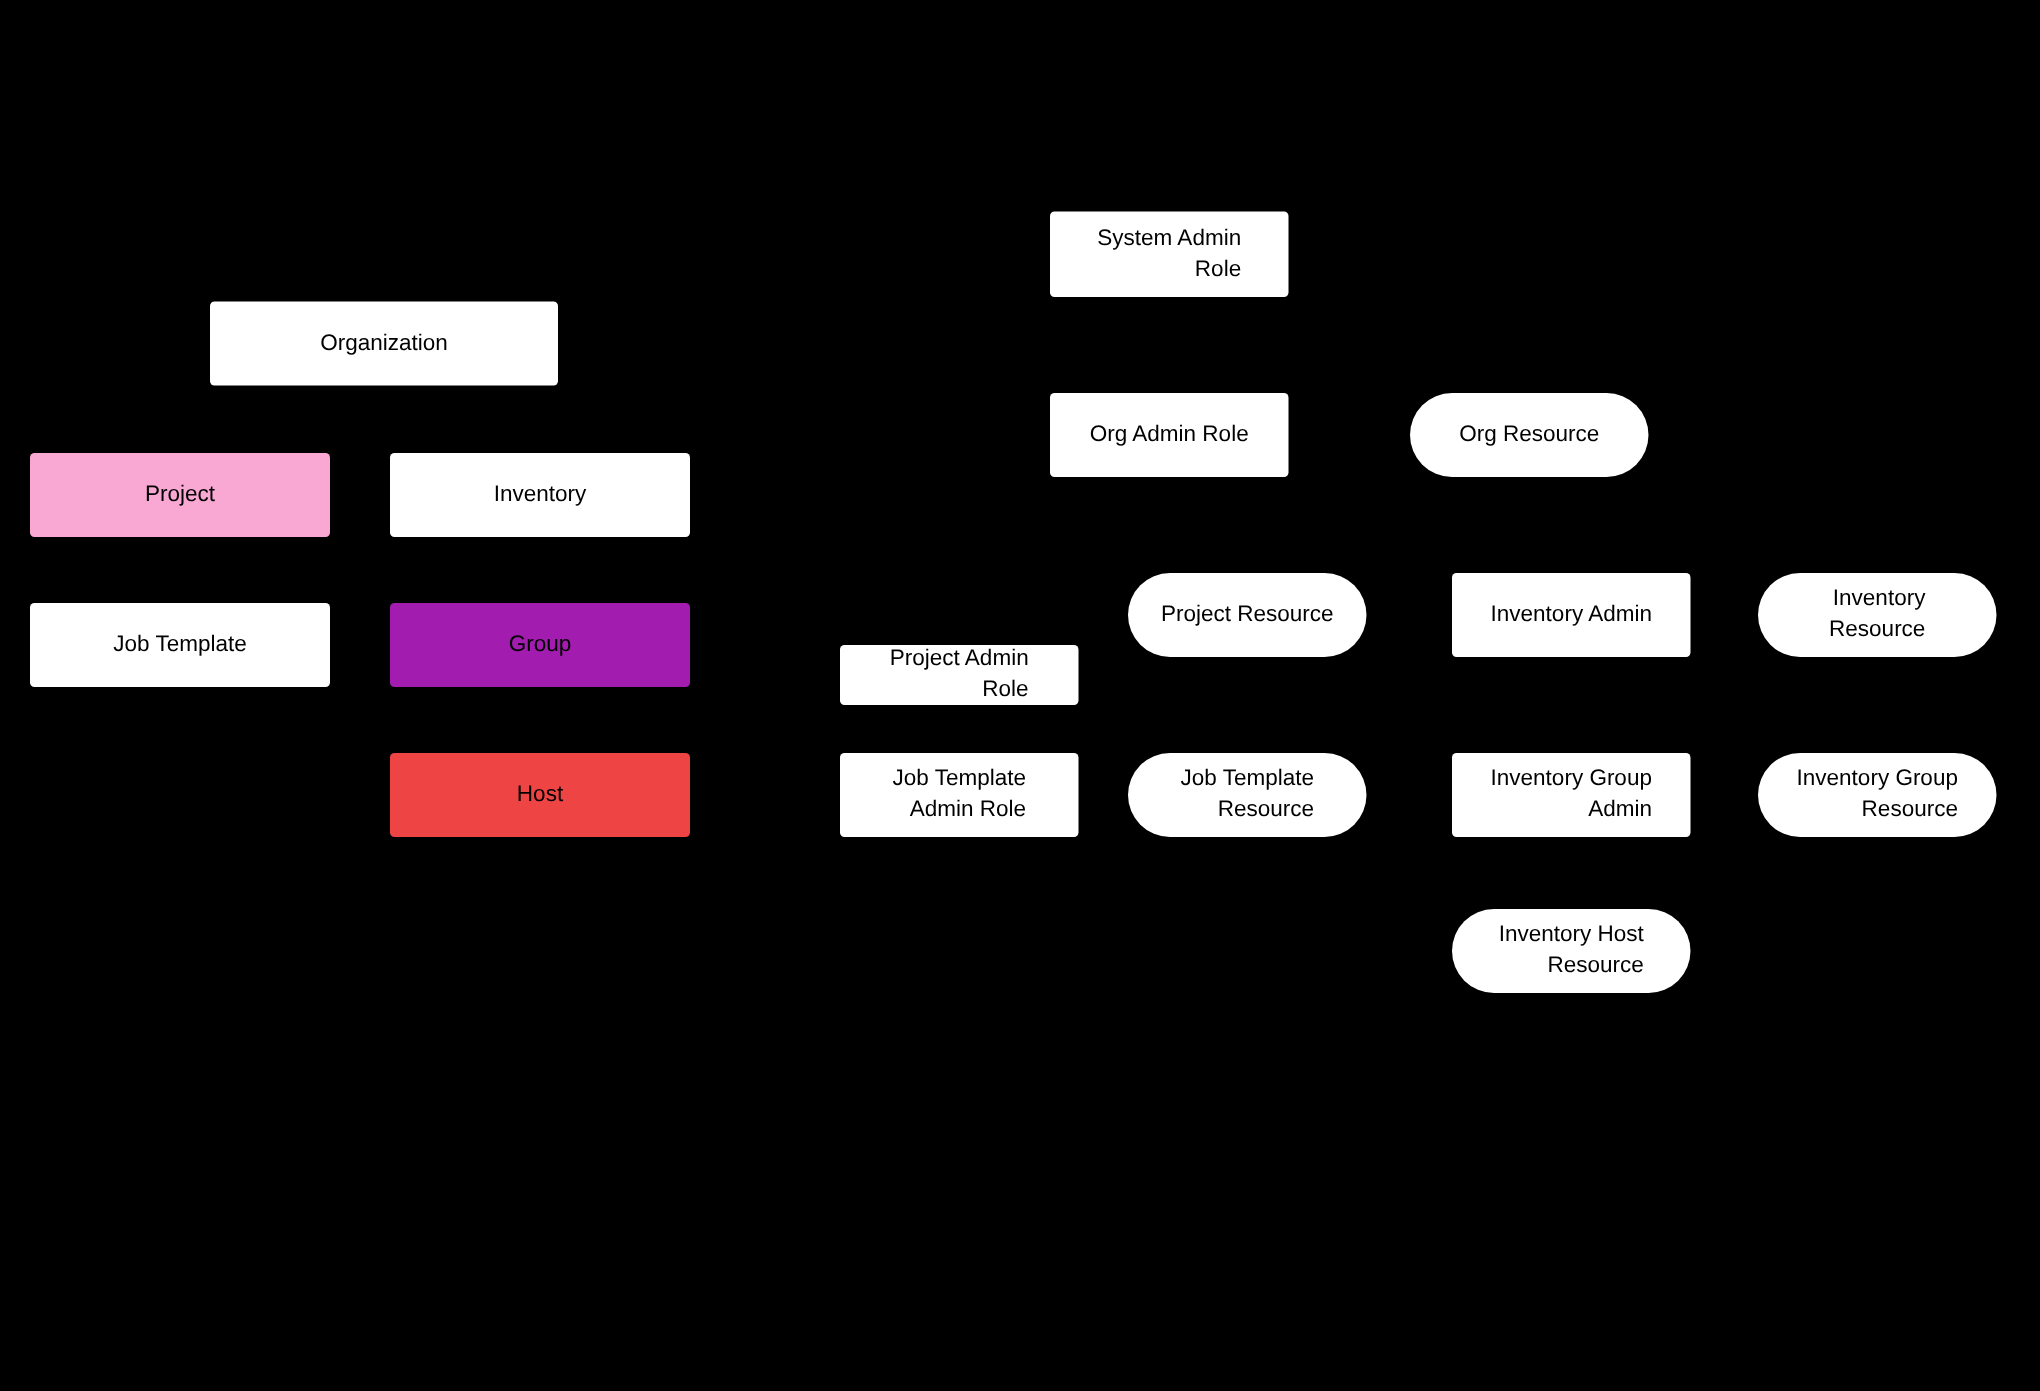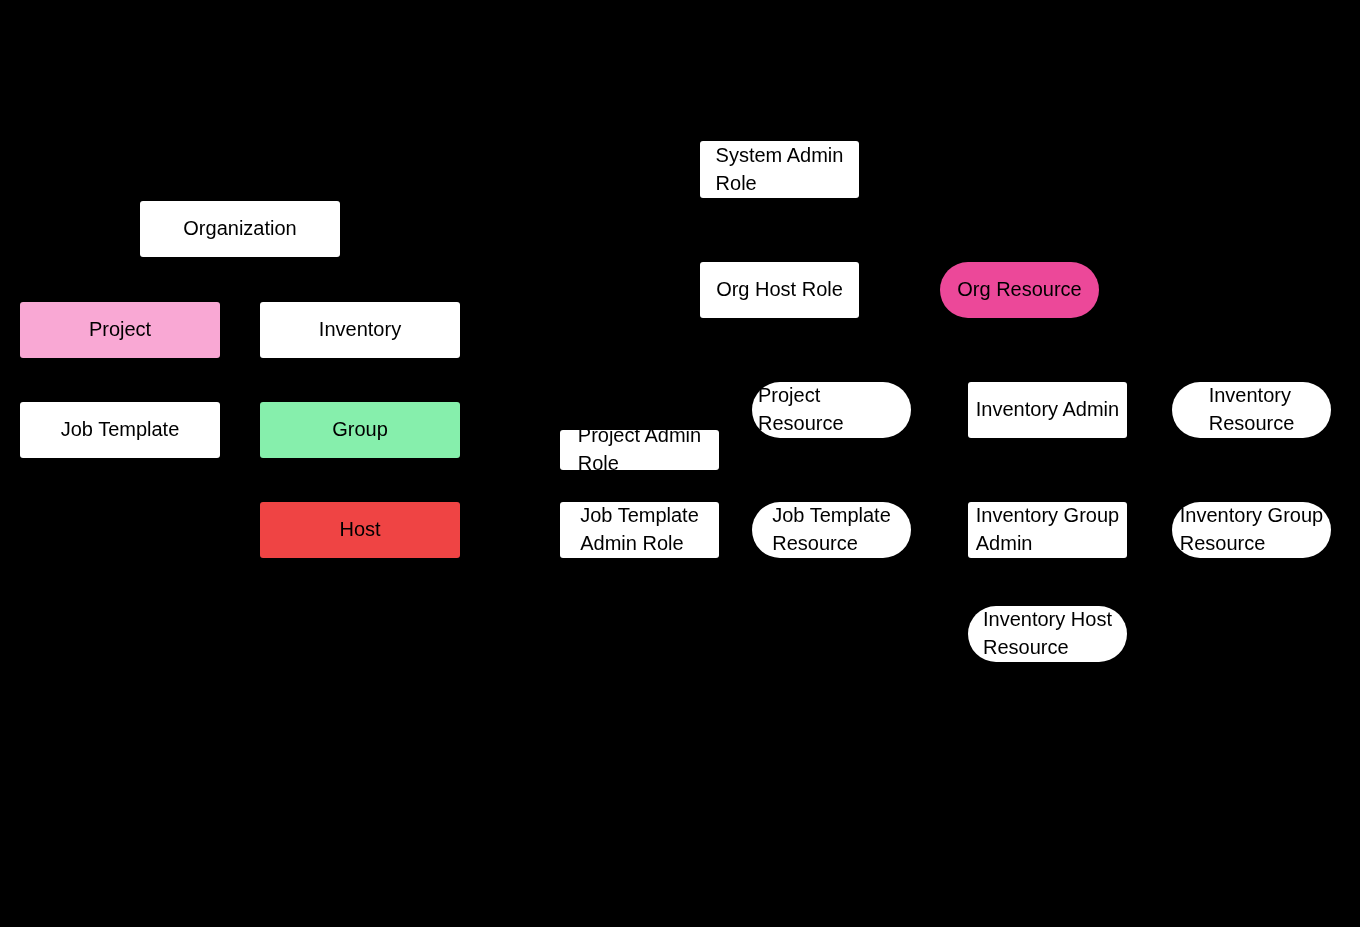--- a/index.html
+++ b/index.html
@@ -22,48 +22,48 @@
     height: 927px;
     background: #000000;
   }
   .node {
     position: absolute;
     background: #ffffff;
     color: #000000;
     display: flex;
     align-items: center;
     justify-content: center;
-    text-align: left;
-    font-size: 20px;
+    text-align: right;
+    font-size: 15px;
     line-height: 1.38;
     box-sizing: border-box;
     padding: 2px 6px;
     white-space: pre-line;
   }
   .node.rect {
     border-radius: 3px;
   }
   .node.pill {
     border-radius: 999px;
   }
 </style>
 </head>
 <body>
 
 <div id="canvas">
-    <div class="node rect" style="left: 140px; top: 201px; width: 200px; height: 56px; background: rgb(255, 255, 255); color: rgb(0, 0, 0);">Organization</div>
+    <div class="node rect" style="left: 140px; top: 201px; width: 232px; height: 56px; background: rgb(255, 255, 255); color: rgb(0, 0, 0);">Organization</div>
     <div class="node rect" style="left: 20px; top: 302px; width: 200px; height: 56px; background: #f9a8d4; color: rgb(0, 0, 0);">Project</div>
     <div class="node rect" style="left: 260px; top: 302px; width: 200px; height: 56px; background: rgb(255, 255, 255); color: rgb(0, 0, 0);">Inventory</div>
     <div class="node rect" style="left: 20px; top: 402px; width: 200px; height: 56px; background: rgb(255, 255, 255); color: rgb(0, 0, 0);">Job Template</div>
-    <div class="node rect" style="left: 260px; top: 402px; width: 200px; height: 56px; background: #86efac; color: rgb(0, 0, 0);">Group</div>
+    <div class="node rect" style="left: 260px; top: 402px; width: 200px; height: 56px; background: #a21caf; color: rgb(0, 0, 0);">Group</div>
     <div class="node rect" style="left: 260px; top: 502px; width: 200px; height: 56px; background: #ef4444; color: rgb(0, 0, 0);">Host</div>
     <div class="node rect" style="left: 700px; top: 141px; width: 159px; height: 57px; background: rgb(255, 255, 255); color: rgb(0, 0, 0);">System Admin
 Role</div>
-    <div class="node rect" style="left: 700px; top: 262px; width: 159px; height: 56px; background: rgb(255, 255, 255); color: rgb(0, 0, 0);">Org Host Role</div>
-    <div class="node pill" style="left: 940px; top: 262px; width: 159px; height: 56px; background: #ec4899; color: rgb(0, 0, 0);">Org Resource</div>
+    <div class="node rect" style="left: 700px; top: 262px; width: 159px; height: 56px; background: rgb(255, 255, 255); color: rgb(0, 0, 0);">Org Admin Role</div>
+    <div class="node pill" style="left: 940px; top: 262px; width: 159px; height: 56px; background: #ffffff; color: rgb(0, 0, 0);">Org Resource</div>
     <div class="node rect" style="left: 560px; top: 382px; width: 159px; height: 40px; background: rgb(255, 255, 255); color: rgb(0, 0, 0); margin-top: 48px;">Project Admin
 Role</div>
     <div class="node pill" style="left: 752px; top: 382px; width: 159px; height: 56px; background: rgb(255, 255, 255); color: rgb(0, 0, 0);">Project Resource</div>
     <div class="node rect" style="left: 968px; top: 382px; width: 159px; height: 56px; background: rgb(255, 255, 255); color: rgb(0, 0, 0);">Inventory Admin</div>
     <div class="node pill" style="left: 1172px; top: 382px; width: 159px; height: 56px; background: rgb(255, 255, 255); color: rgb(0, 0, 0);">Inventory
 Resource</div>
     <div class="node rect" style="left: 560px; top: 502px; width: 159px; height: 56px; background: rgb(255, 255, 255); color: rgb(0, 0, 0);">Job Template
 Admin Role</div>
     <div class="node pill" style="left: 752px; top: 502px; width: 159px; height: 56px; background: rgb(255, 255, 255); color: rgb(0, 0, 0);">Job Template
 Resource</div>

